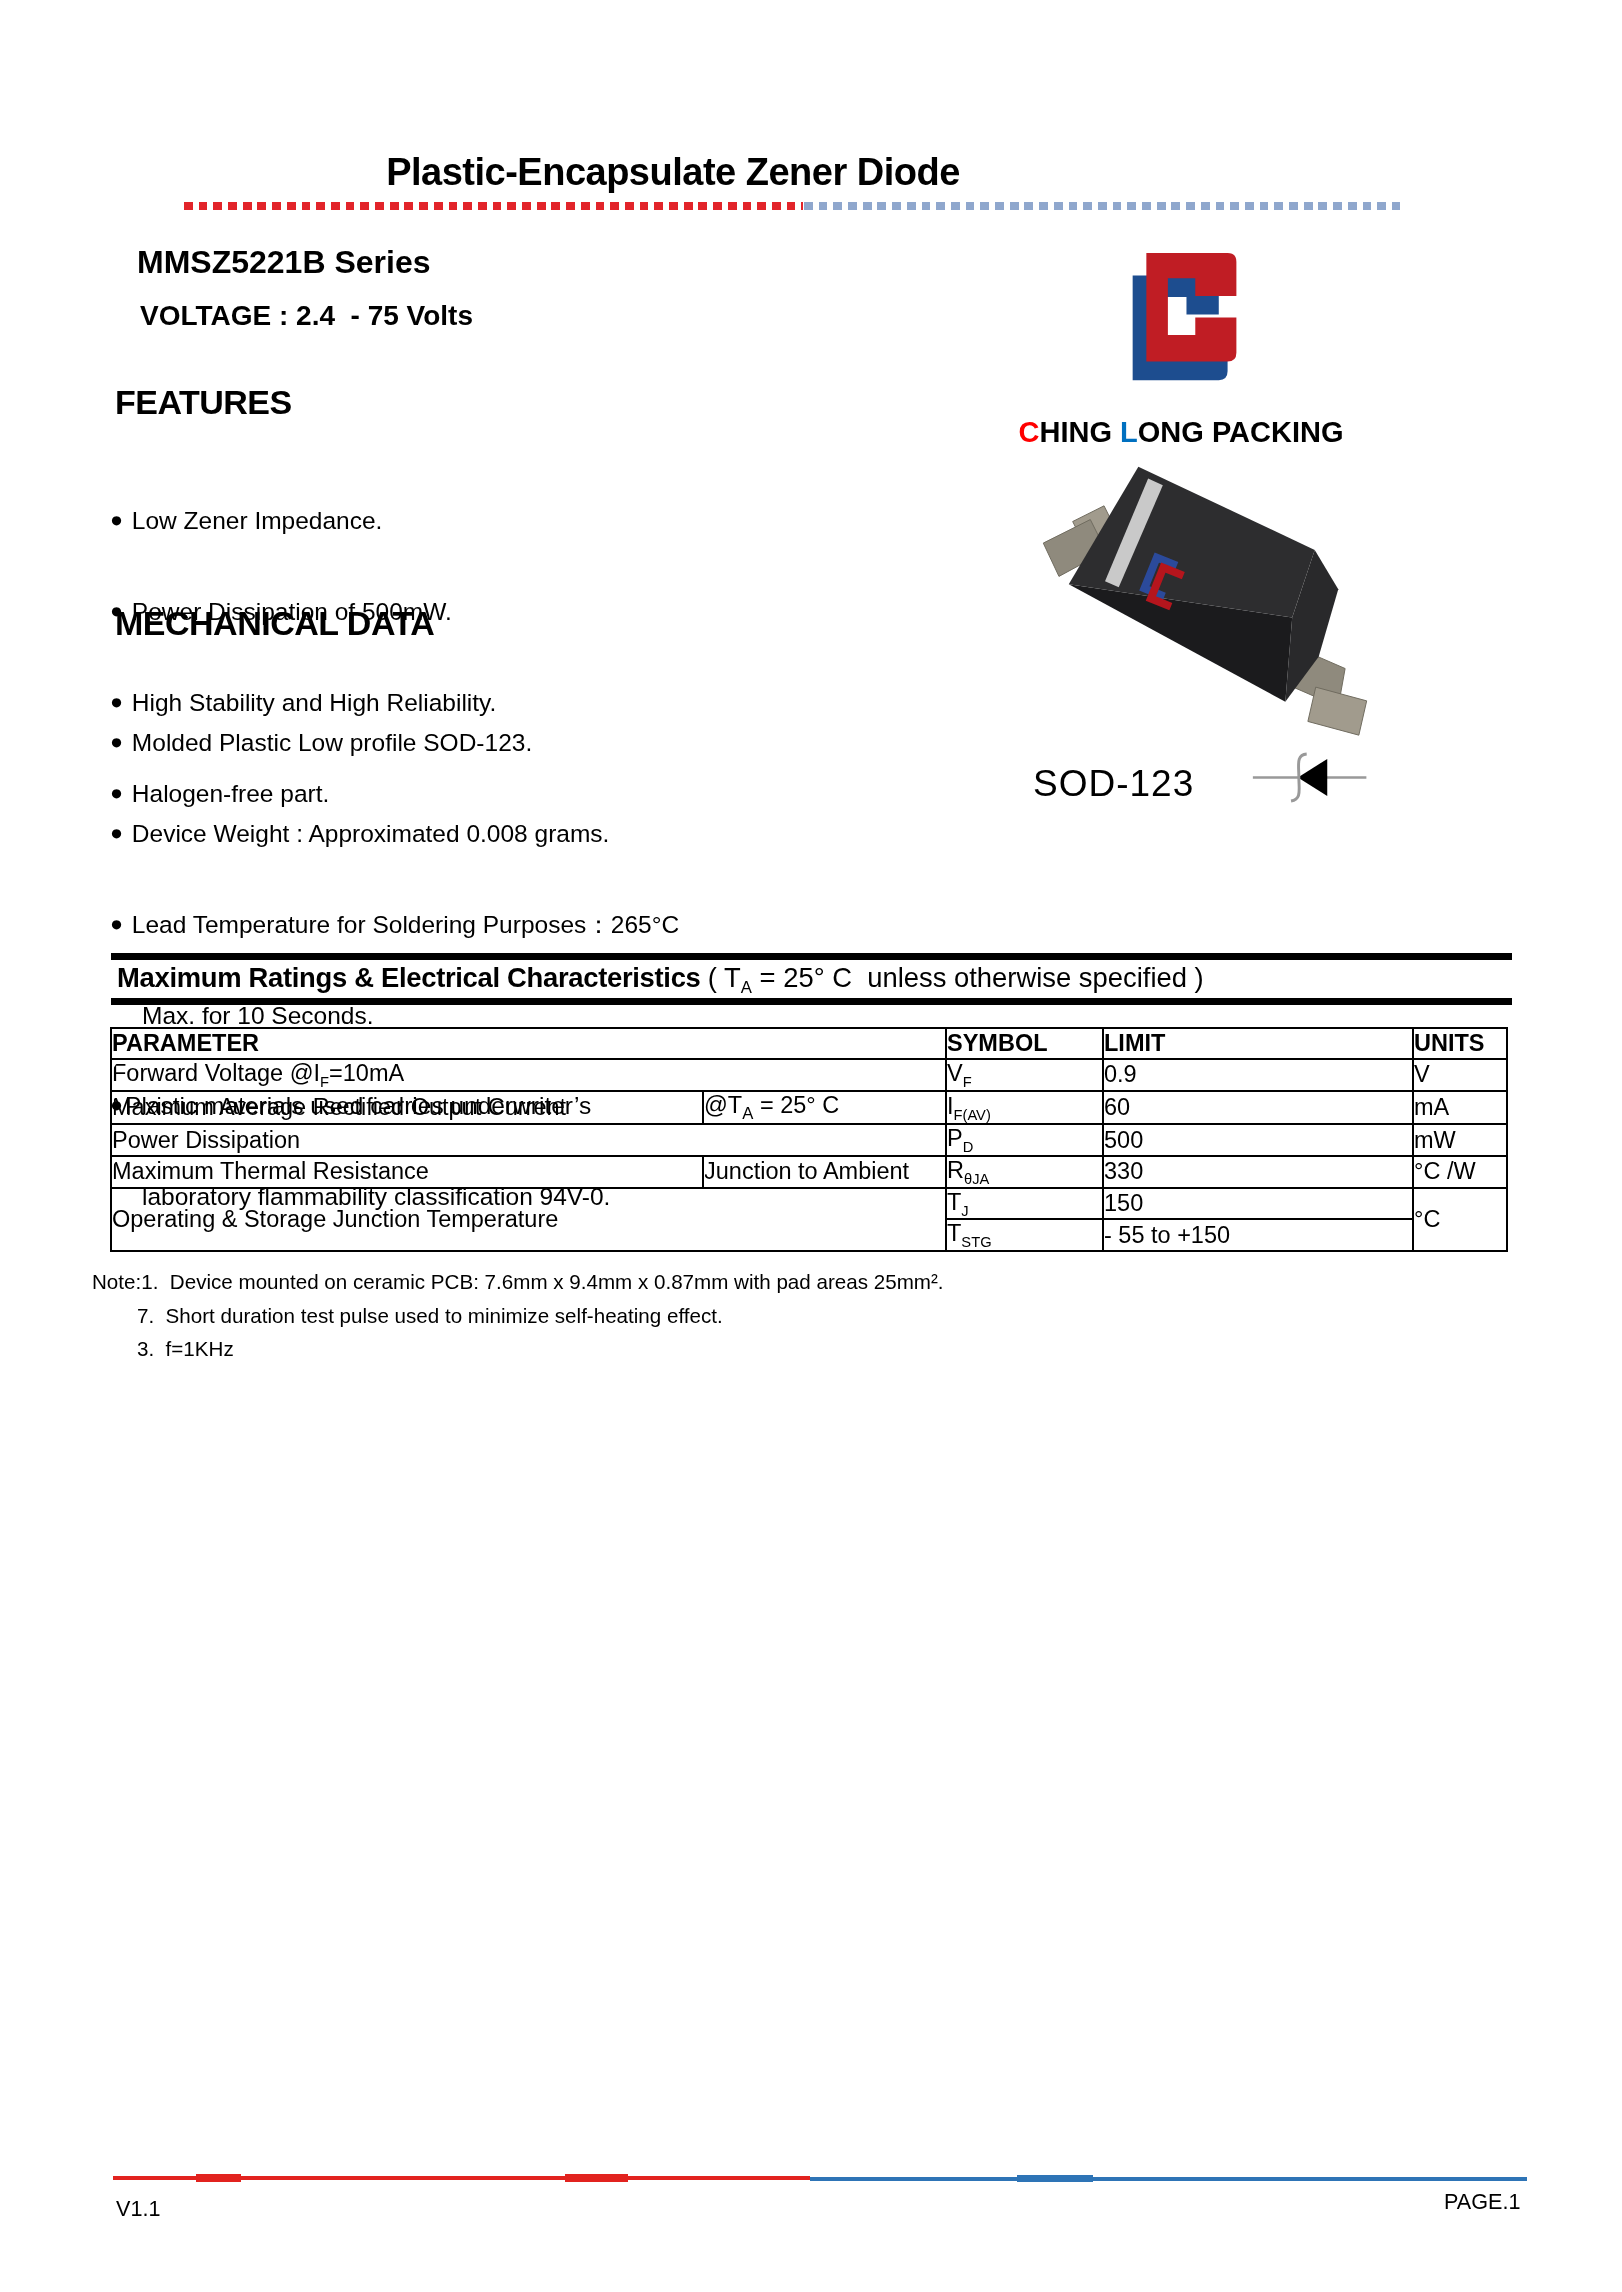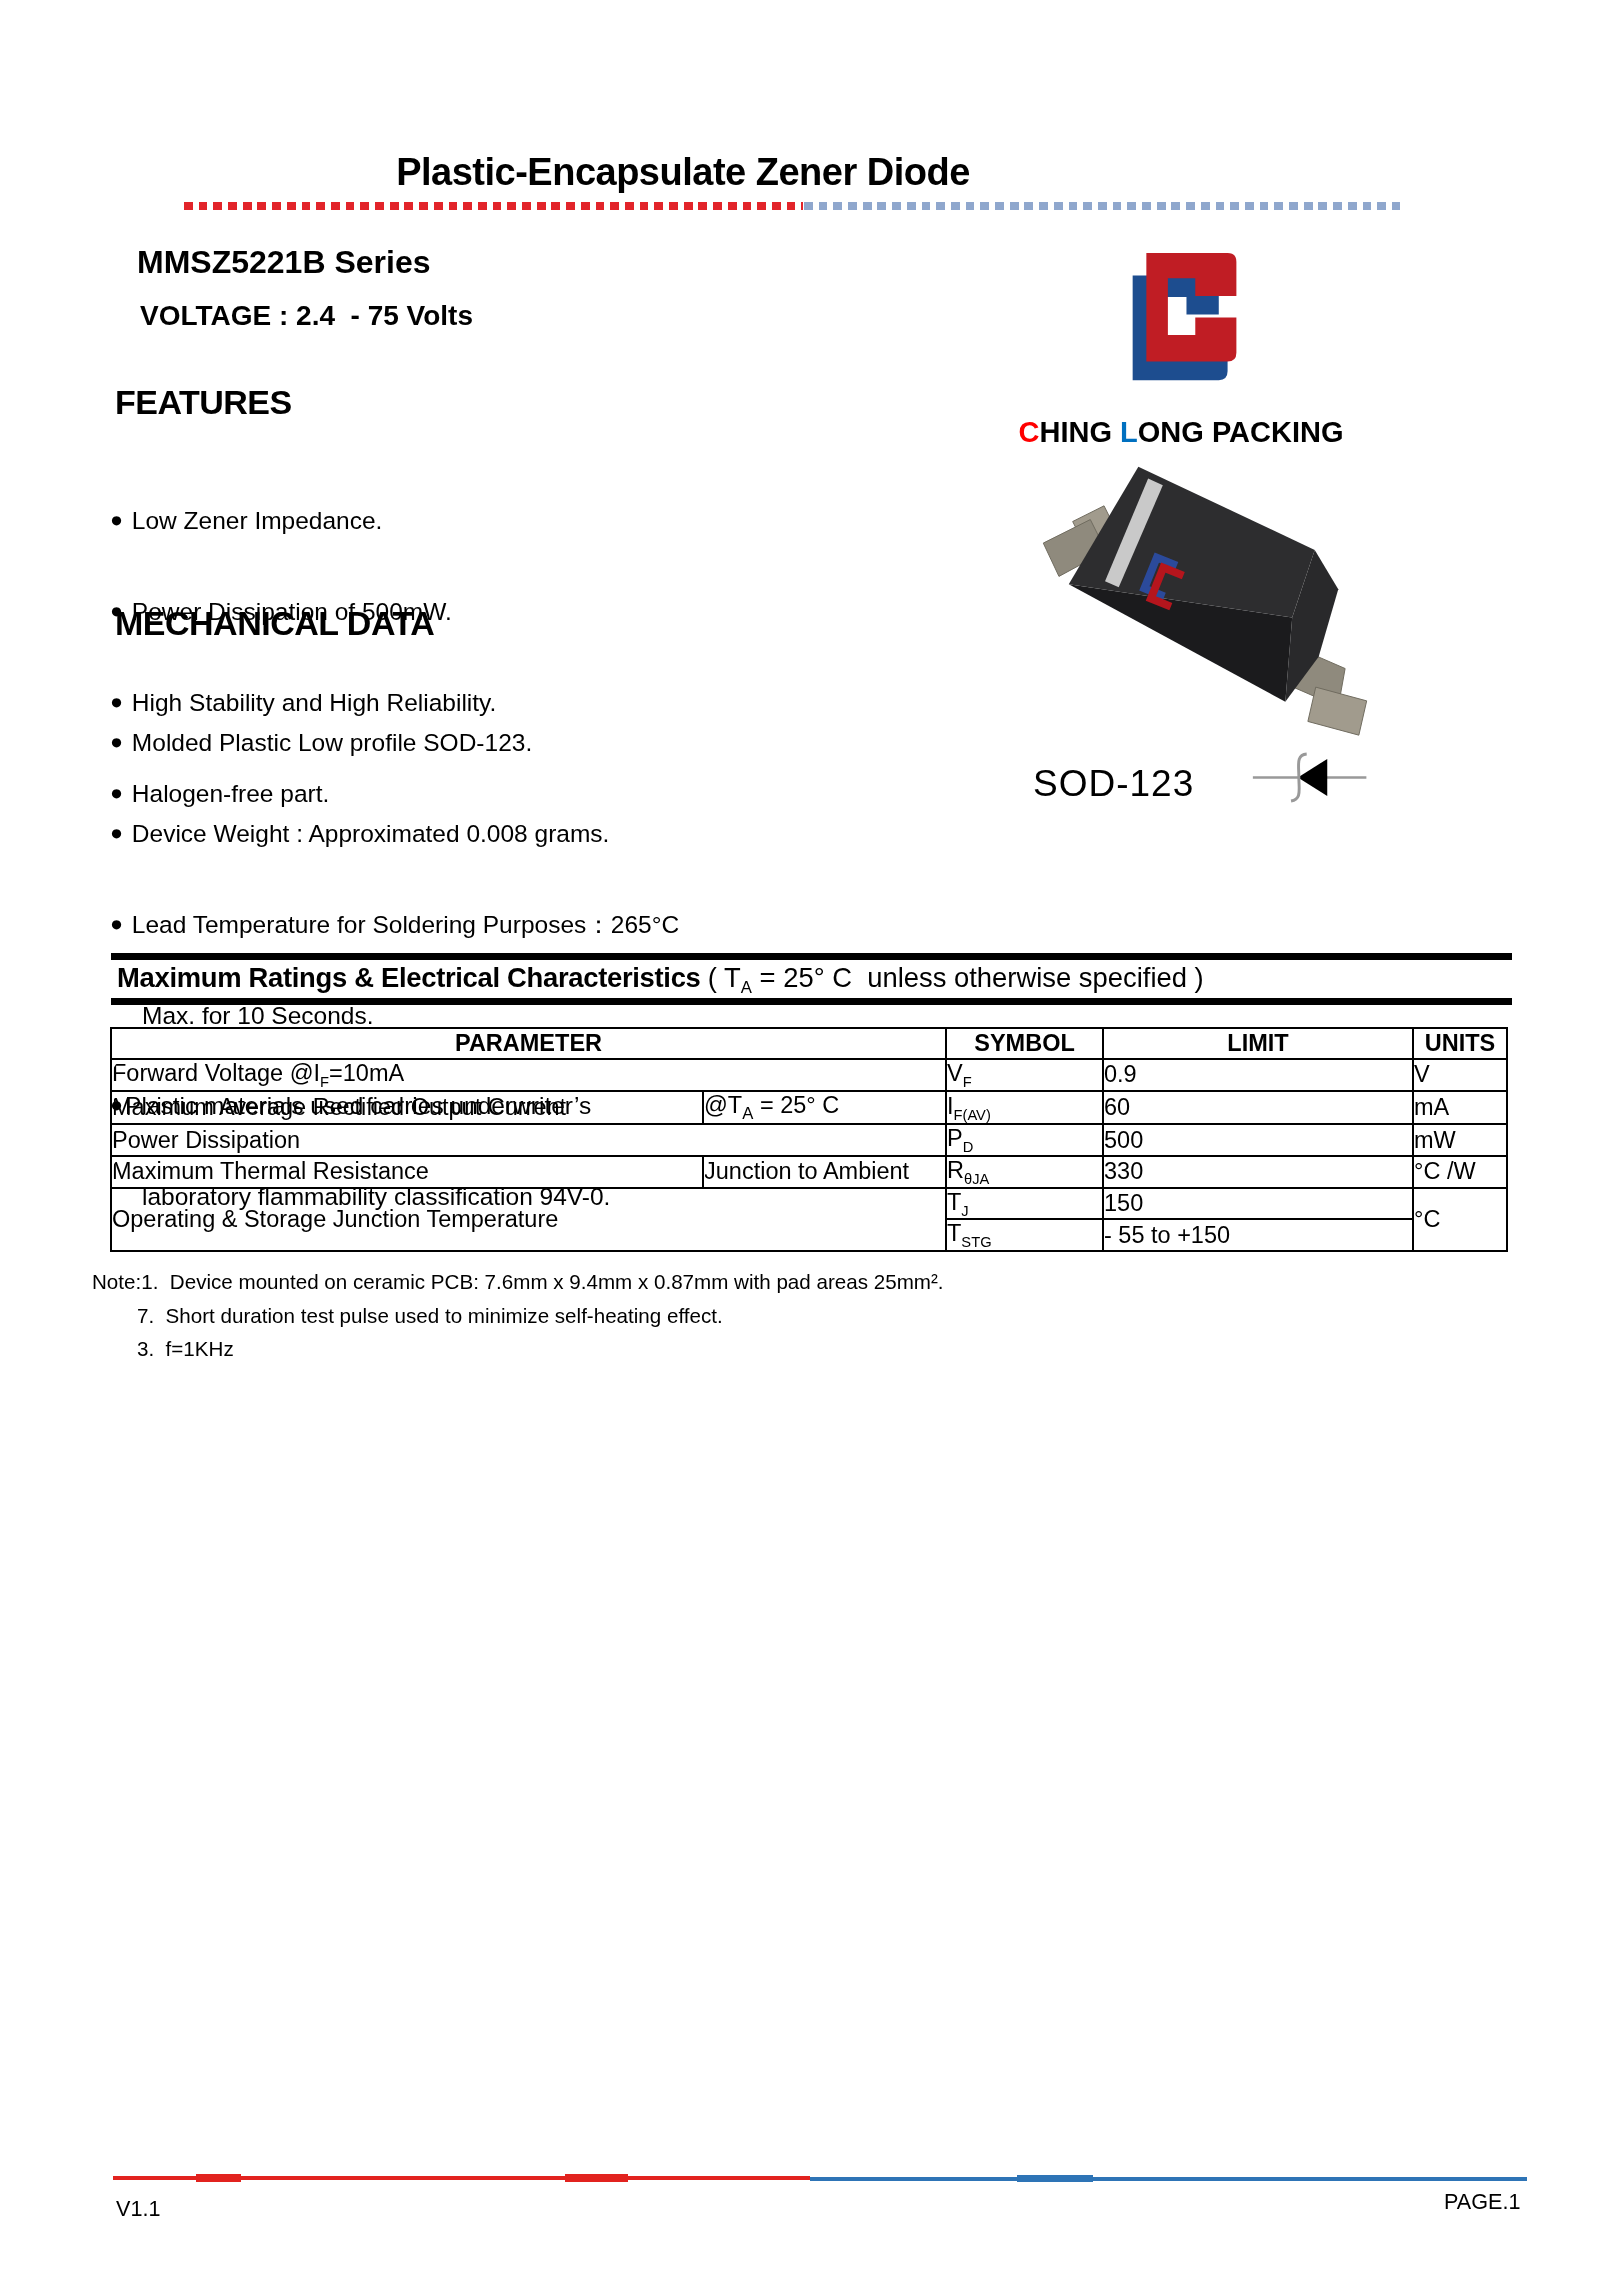--- a/index.html
+++ b/index.html
@@ -4,21 +4,21 @@
 <style>
   html,body { margin:0; padding:0; background:#ffffff; }
   #page {
     position:relative; width:1622px; height:2293px; background:#ffffff;
     font-family:"Liberation Sans", sans-serif; color:#000; overflow:hidden;
   }
   .abs { position:absolute; }
 
   
   .doc-title { left:0; top:151px; width:1346px; text-align:center;
-               font-size:38px; font-weight:bold; letter-spacing:-0.5px;margin-left:10px; }
+               font-size:38px; font-weight:bold; letter-spacing:-0.5px; }
   .dash-red  { left:184px; top:202px; width:619px; height:7.8px;
                background:repeating-linear-gradient(90deg,#e2242a 0 8.8px,transparent 8.8px 14.7px); }
   .dash-blue { left:804px; top:202px; width:596px; height:7.8px;
                background:repeating-linear-gradient(90deg,#8fa7cd 0 8.8px,transparent 8.8px 14.7px); }
   .series  { left:137px; top:244px; font-size:32px; font-weight:bold; }
   .voltage { left:140px; top:300px; font-size:28px; font-weight:bold; white-space:pre; }
 
   
   .sec-head { font-size:34px; font-weight:bold; letter-spacing:-0.5px; }
   .features-head { left:115px; top:383px; }
@@ -43,21 +43,21 @@
   .mr-heading { left:117px; top:962px; font-size:27.4px; white-space:pre; }
   .mr-heading .b { font-weight:bold; letter-spacing:-0.3px; }
   .mr-heading sub, .cond sub { font-size:16.7px; }
 
   
   table.ratings { position:absolute; left:110px; top:1027px; border-collapse:collapse;
                   table-layout:fixed; }
   table.ratings th, table.ratings td {
     border:2.9px solid #000; font-size:23.5px; padding:0; height:28px; overflow:hidden;
   }
-  table.ratings th { font-weight:bold; height:29px; text-align:center; }
+  table.ratings th { font-weight:bold; height:29px; text-align:left; }
   td.p  { text-align:left; padding-left:9.8px;border-radius:13px; }
   td.c  { text-align:left; }
   td sub { font-size:14.7px; }
 
   
   .note { font-size:20.6px; white-space:pre; }
   .note-1 { left:92px;  top:1270px; }
   .note-2 { left:137px; top:1304px; }
   .note-3 { left:137px; top:1337px; }
 

